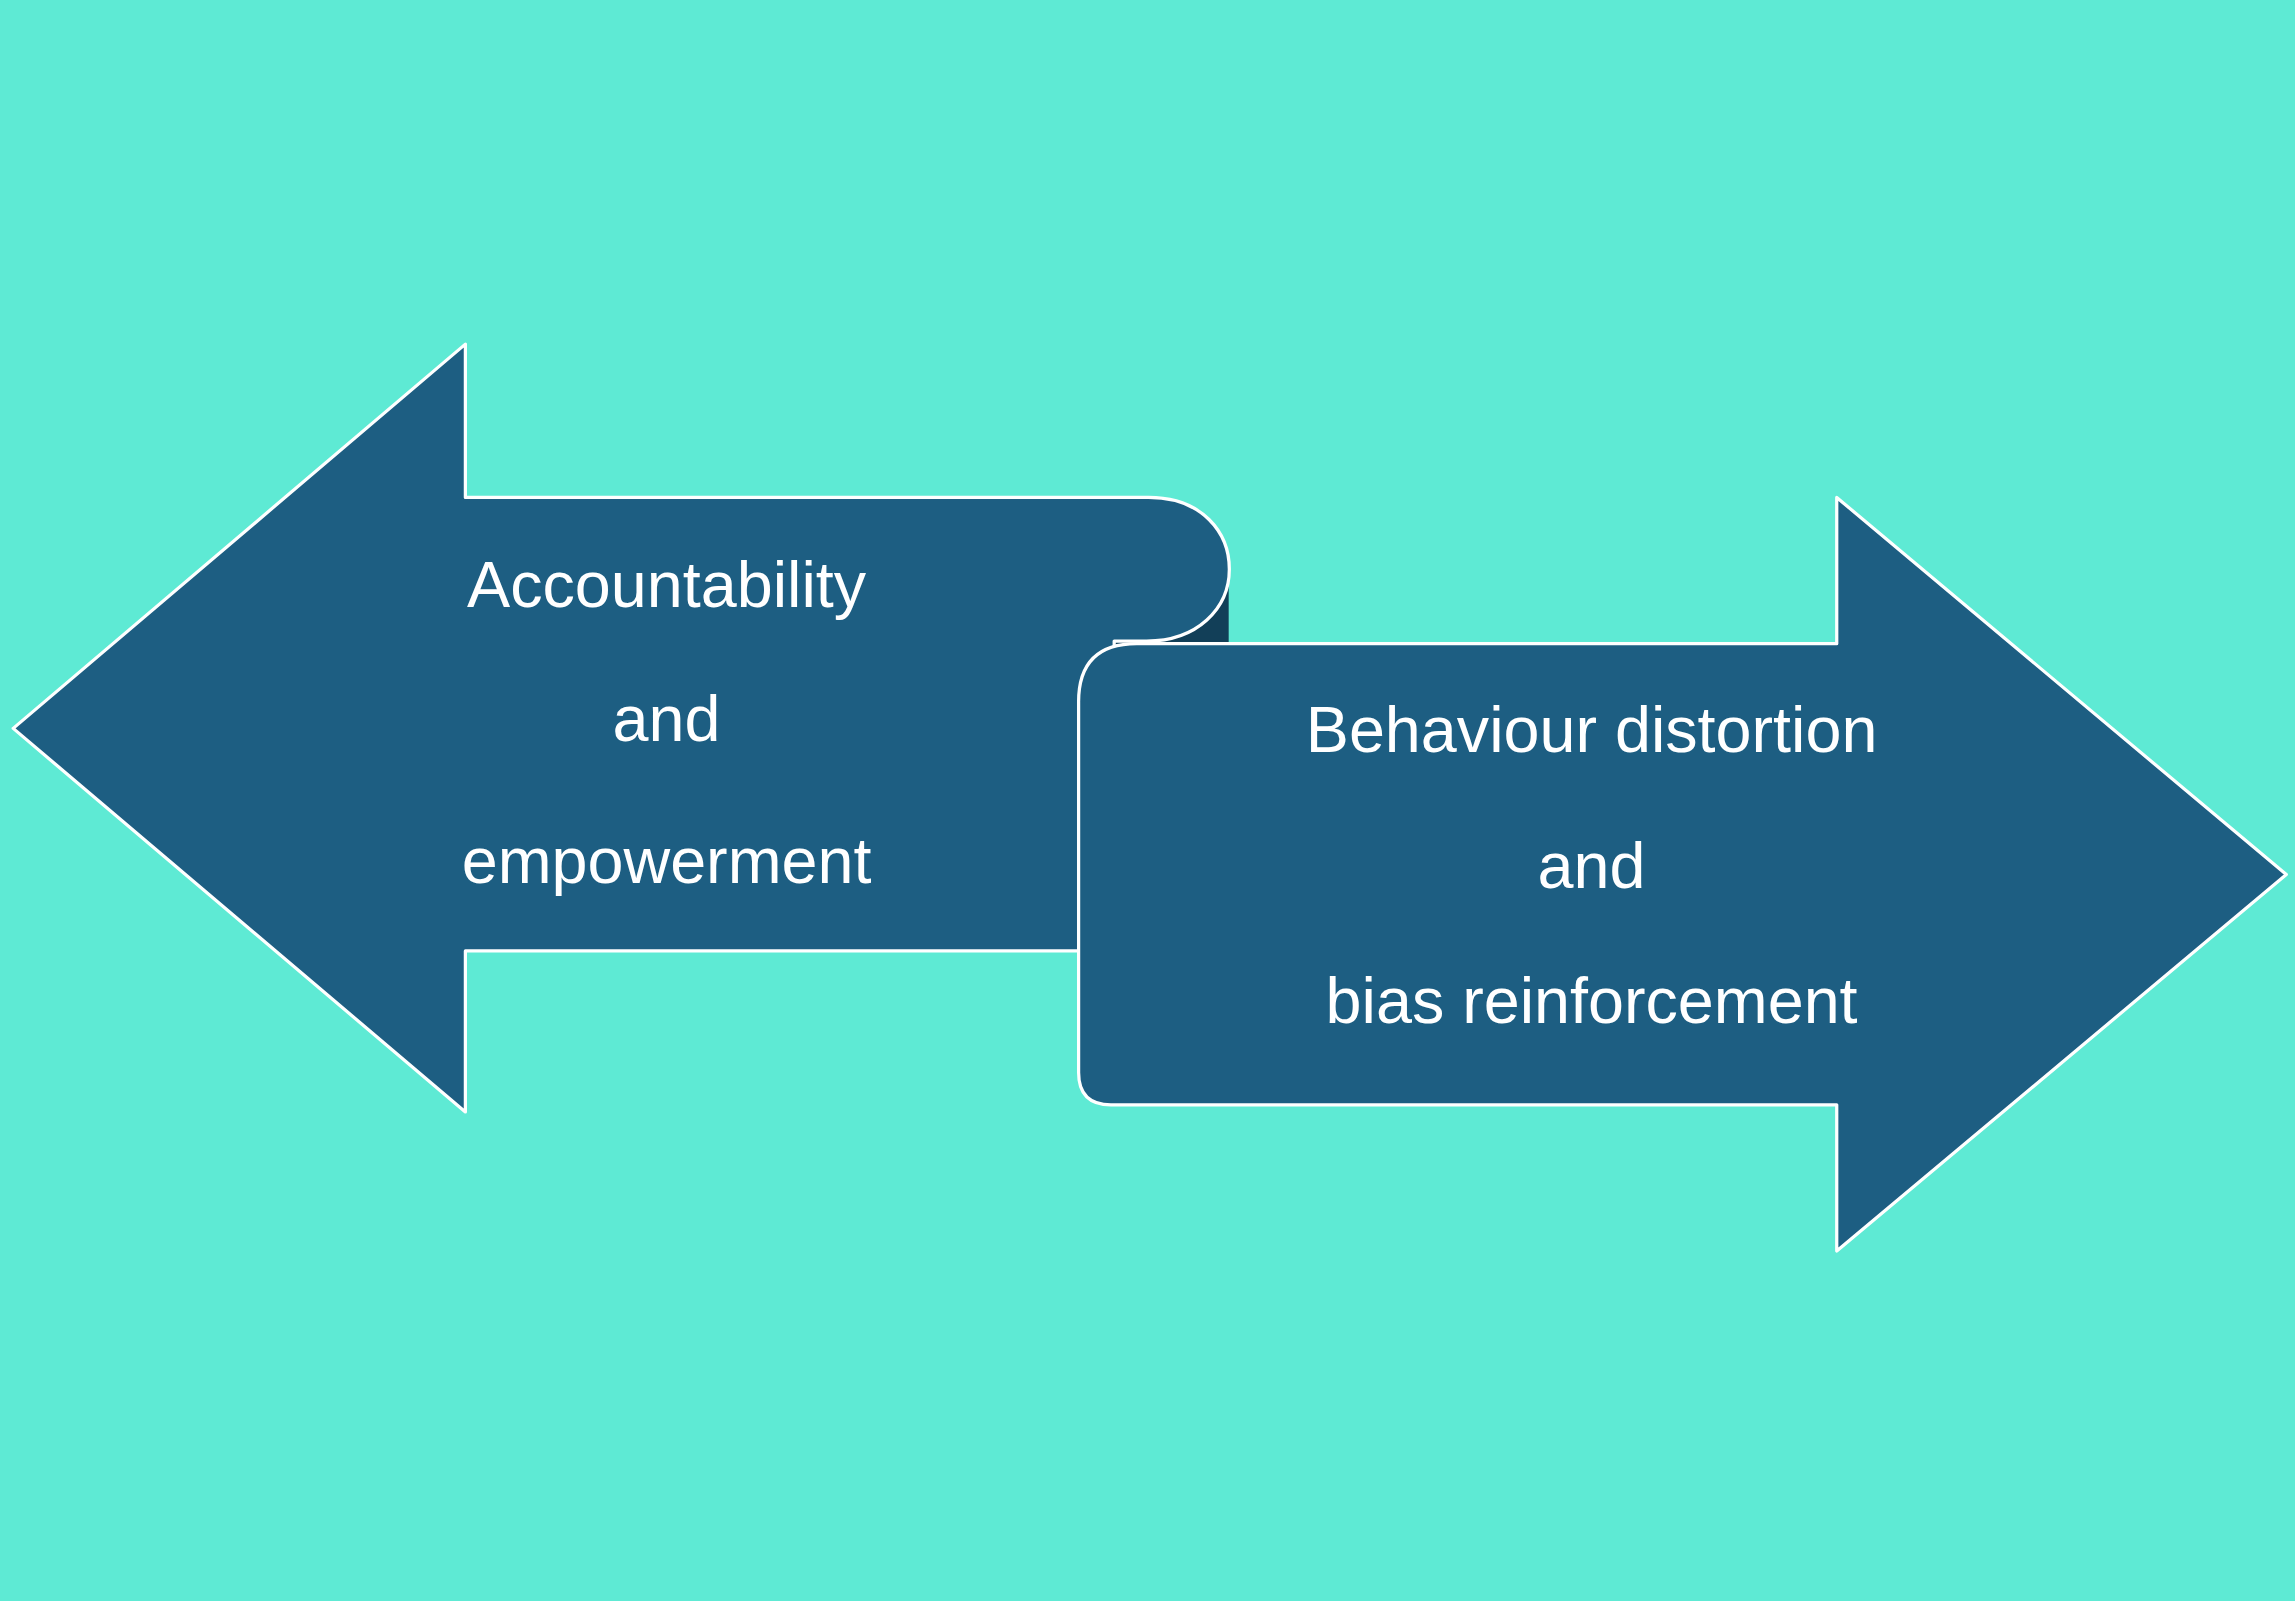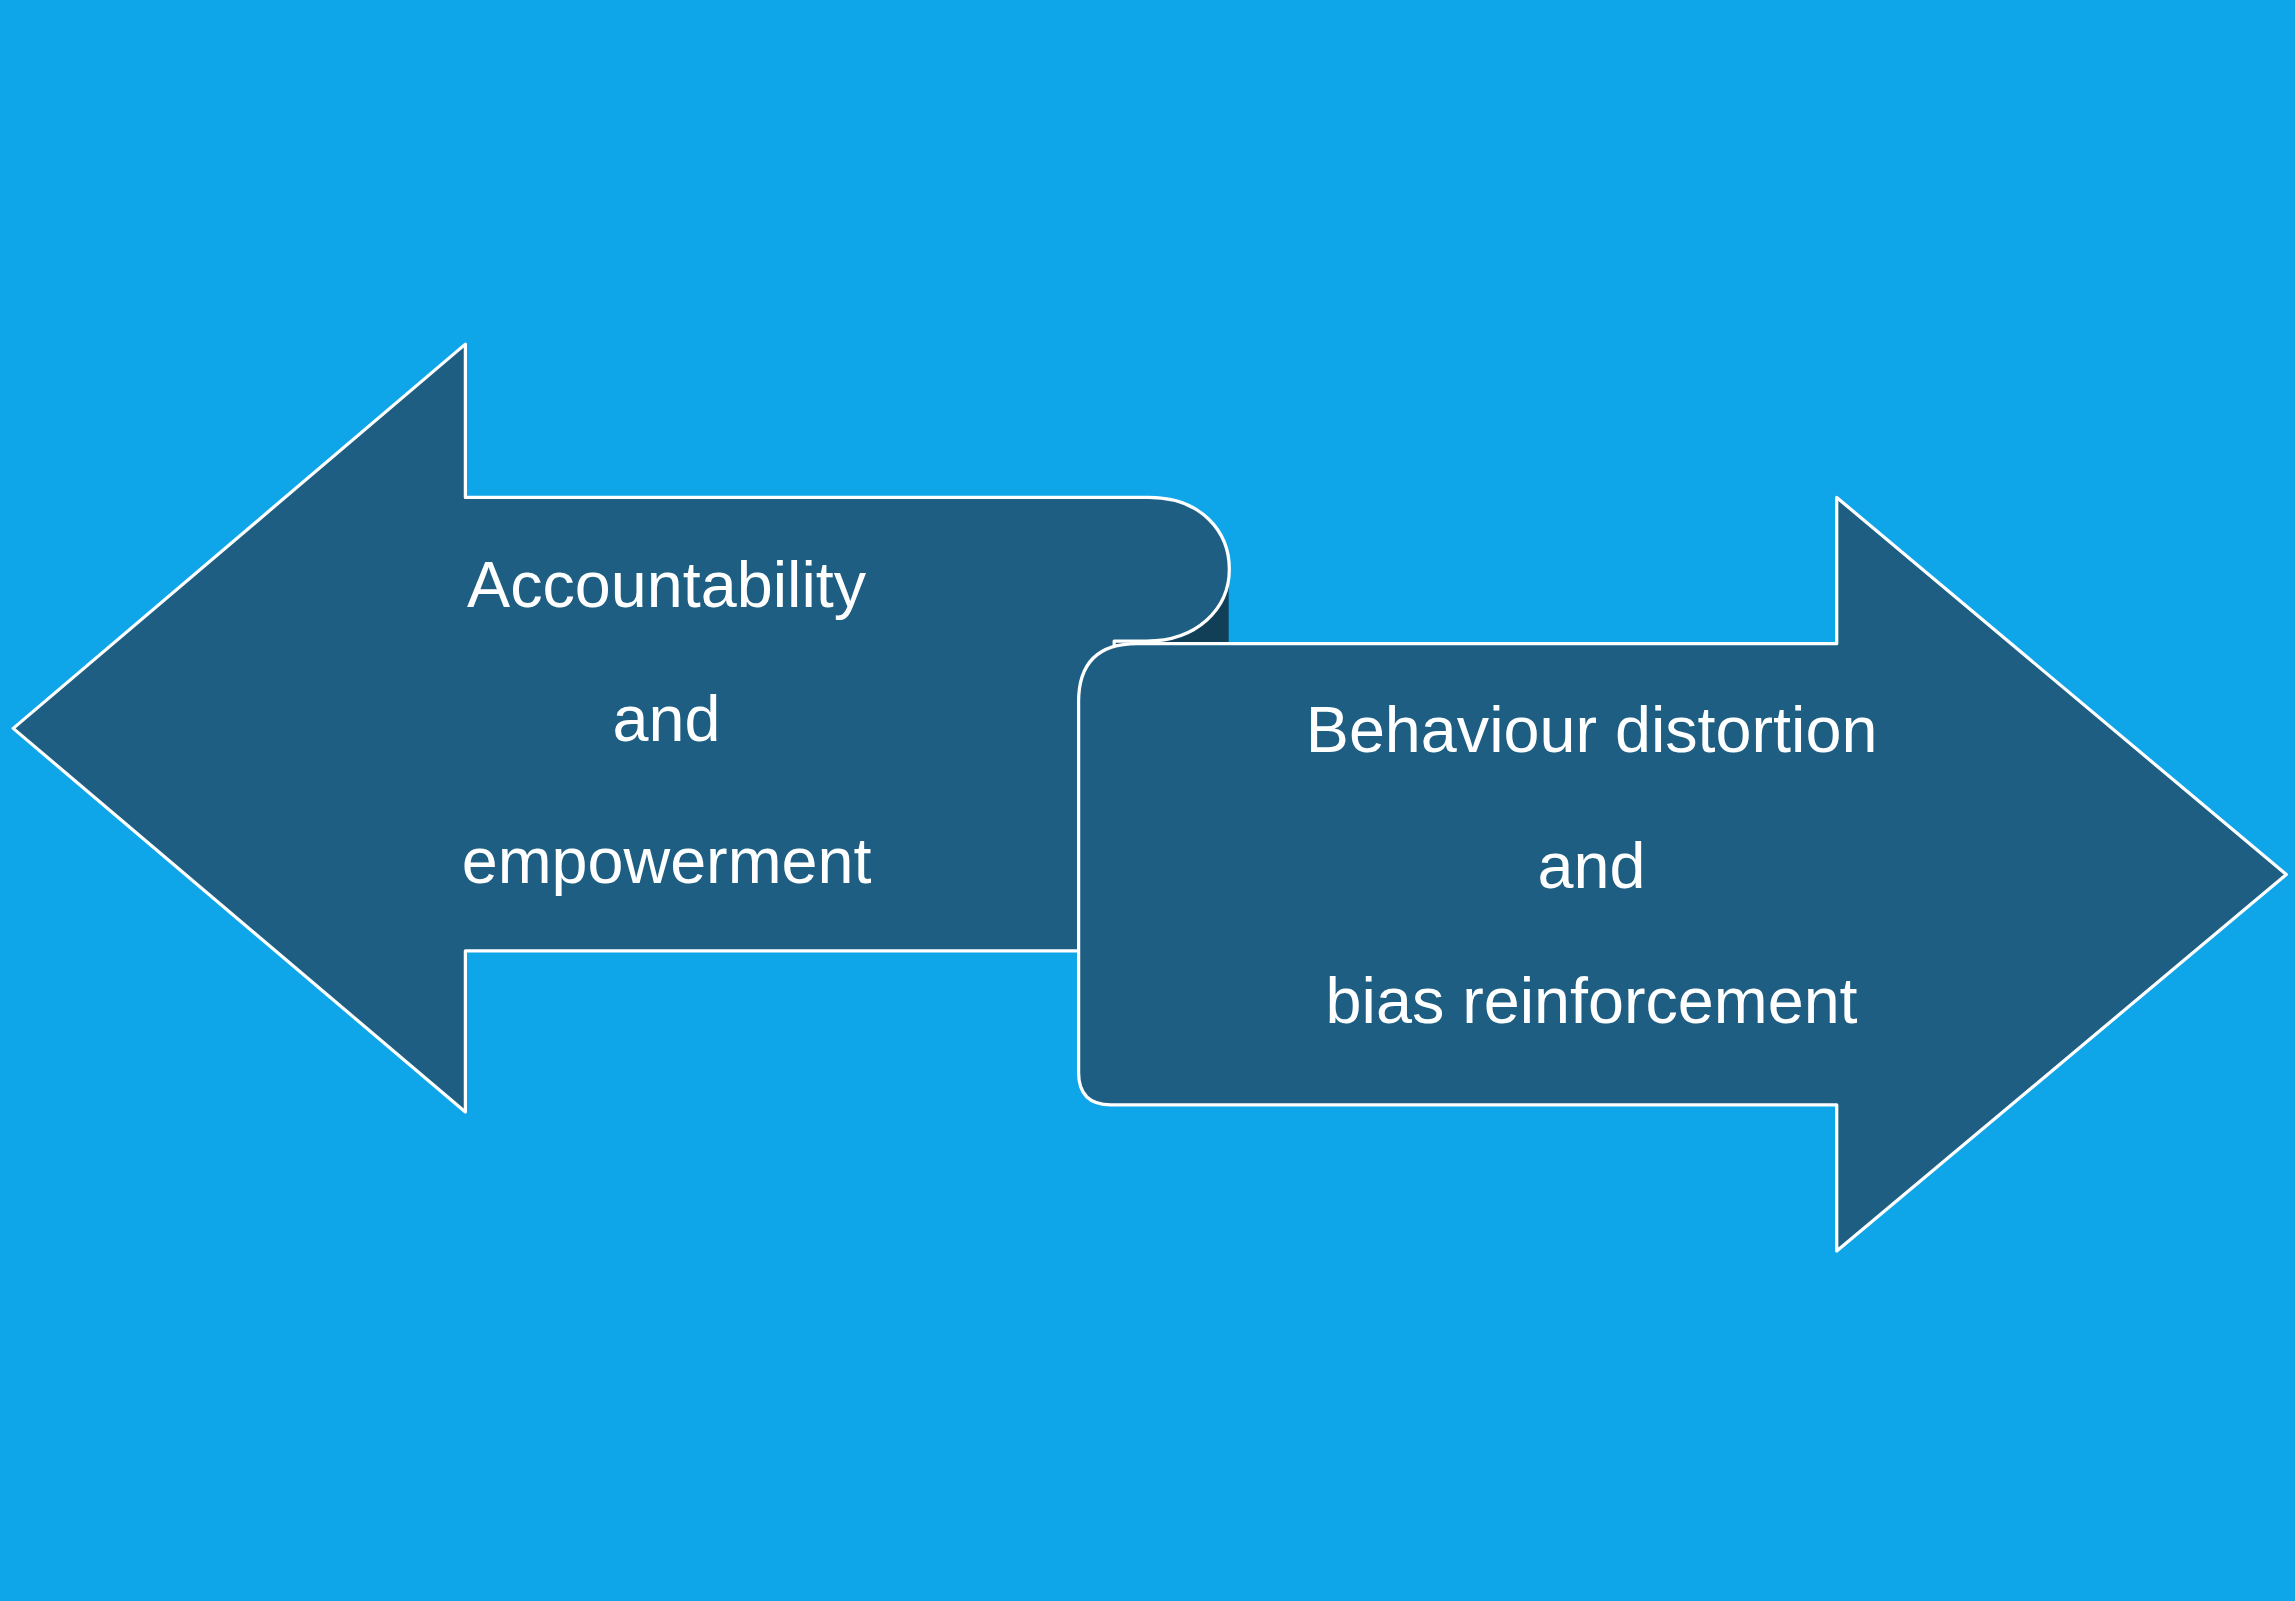--- a/index.html
+++ b/index.html
@@ -6,21 +6,21 @@
     margin: 0;
     padding: 0;
     width: 100%;
     height: 100%;
     background: #000000;
     overflow: hidden;
   }
   .stage {
     width: 100vw;
     height: 100vh;
-    background: #0ea5e9;
+    background: #5eead4;
   }
   svg {
     display: block;
     width: 100%;
     height: 100%;
   }
   .arrow-shape {
     stroke: #ffffff;
     stroke-width: 5;
     stroke-linejoin: round;

